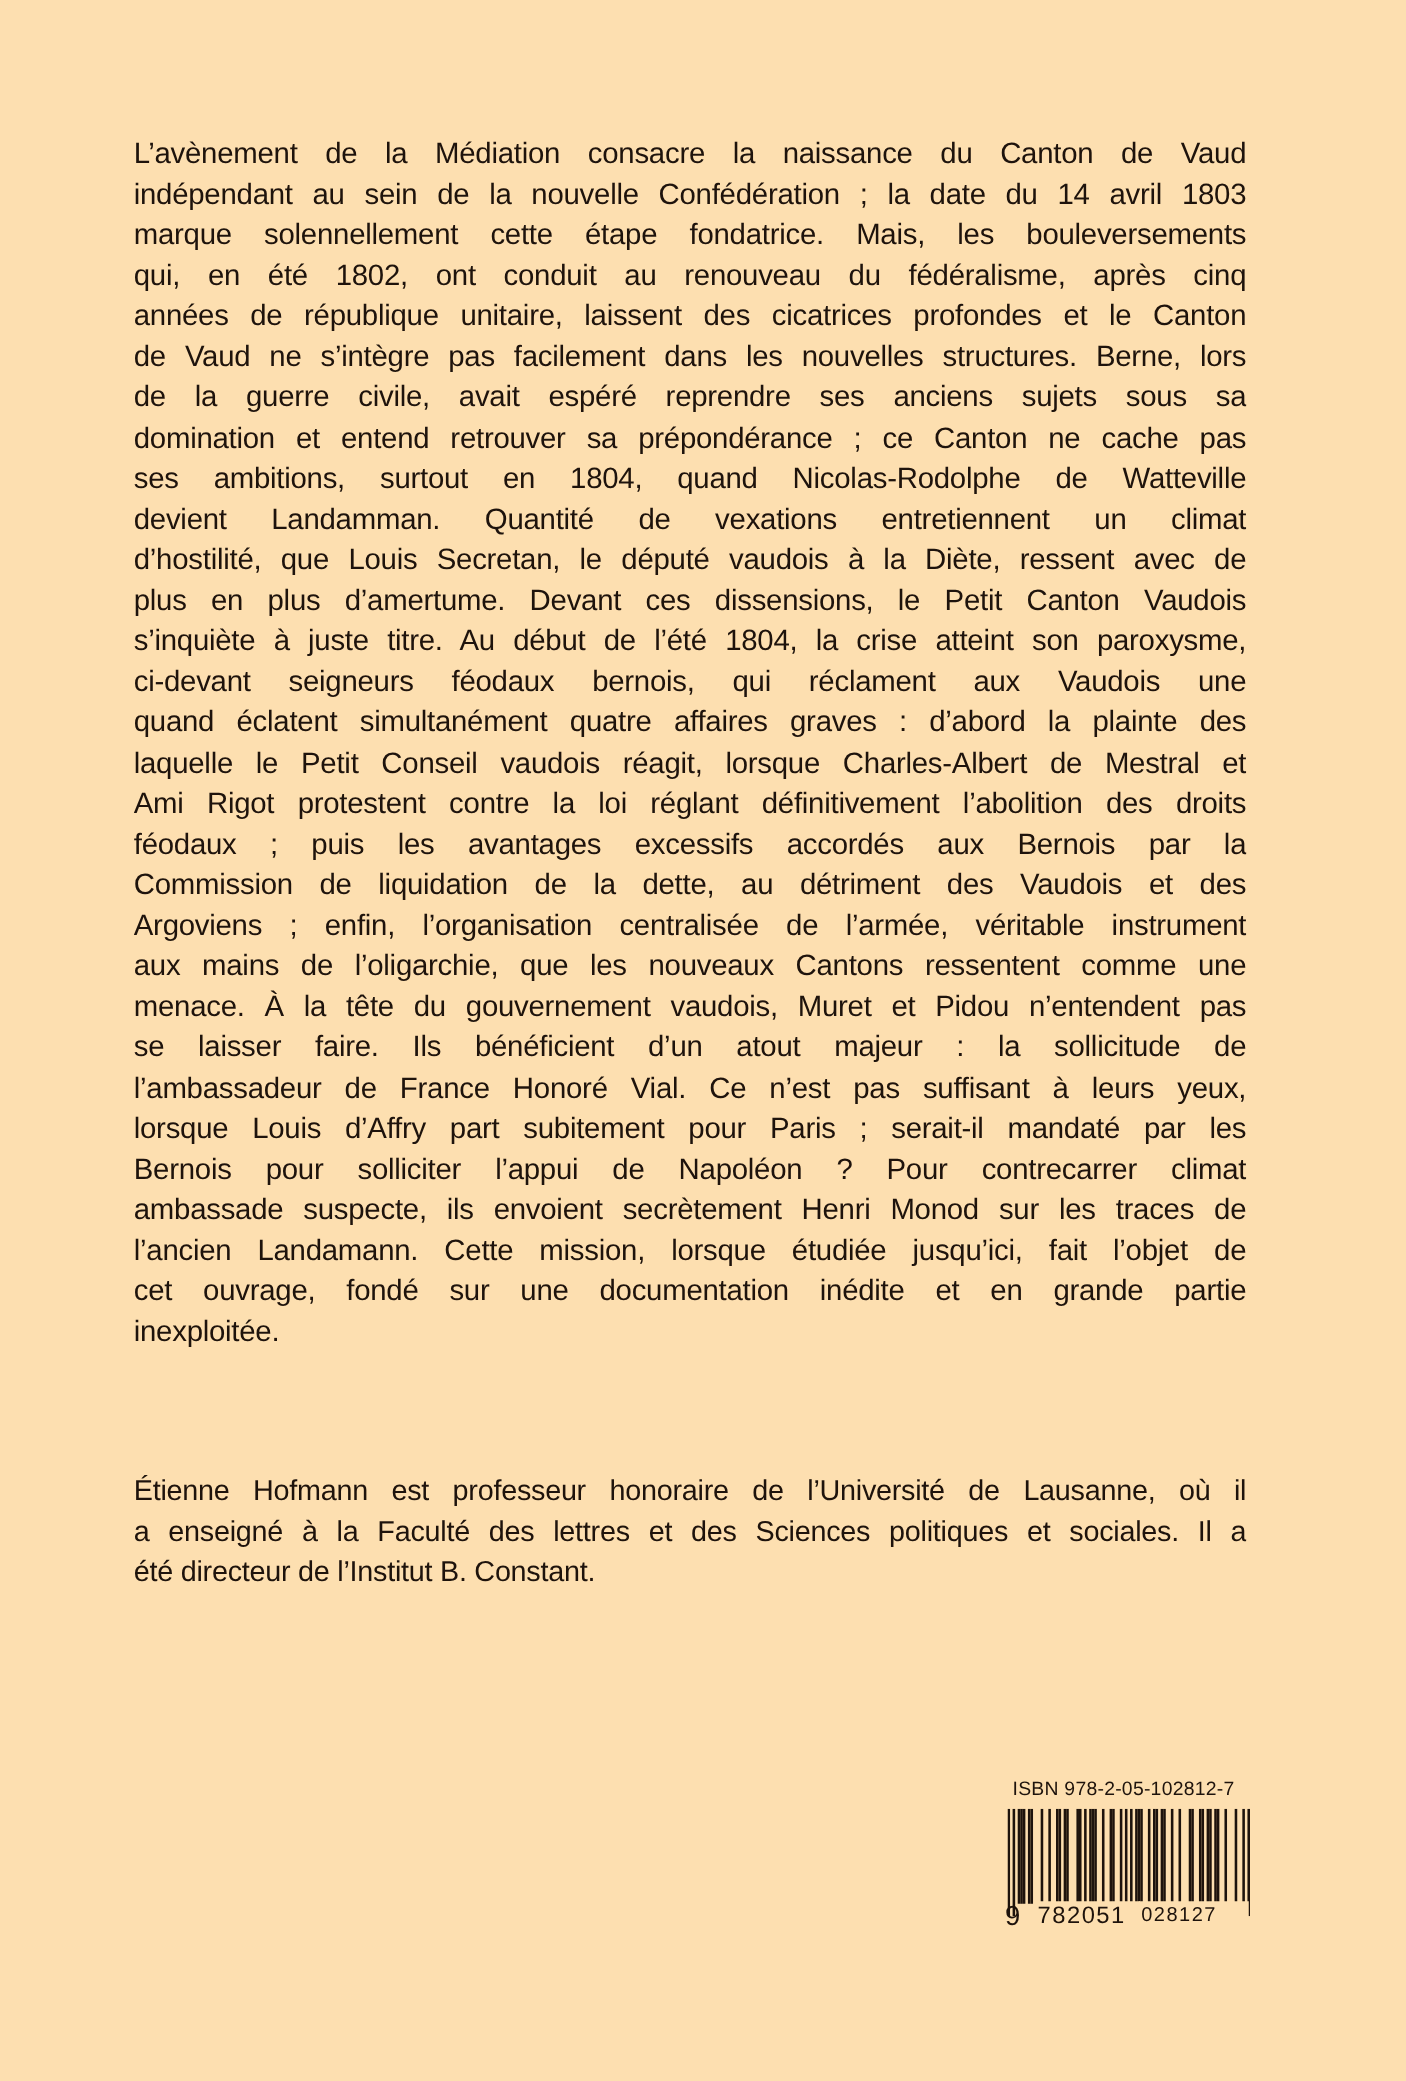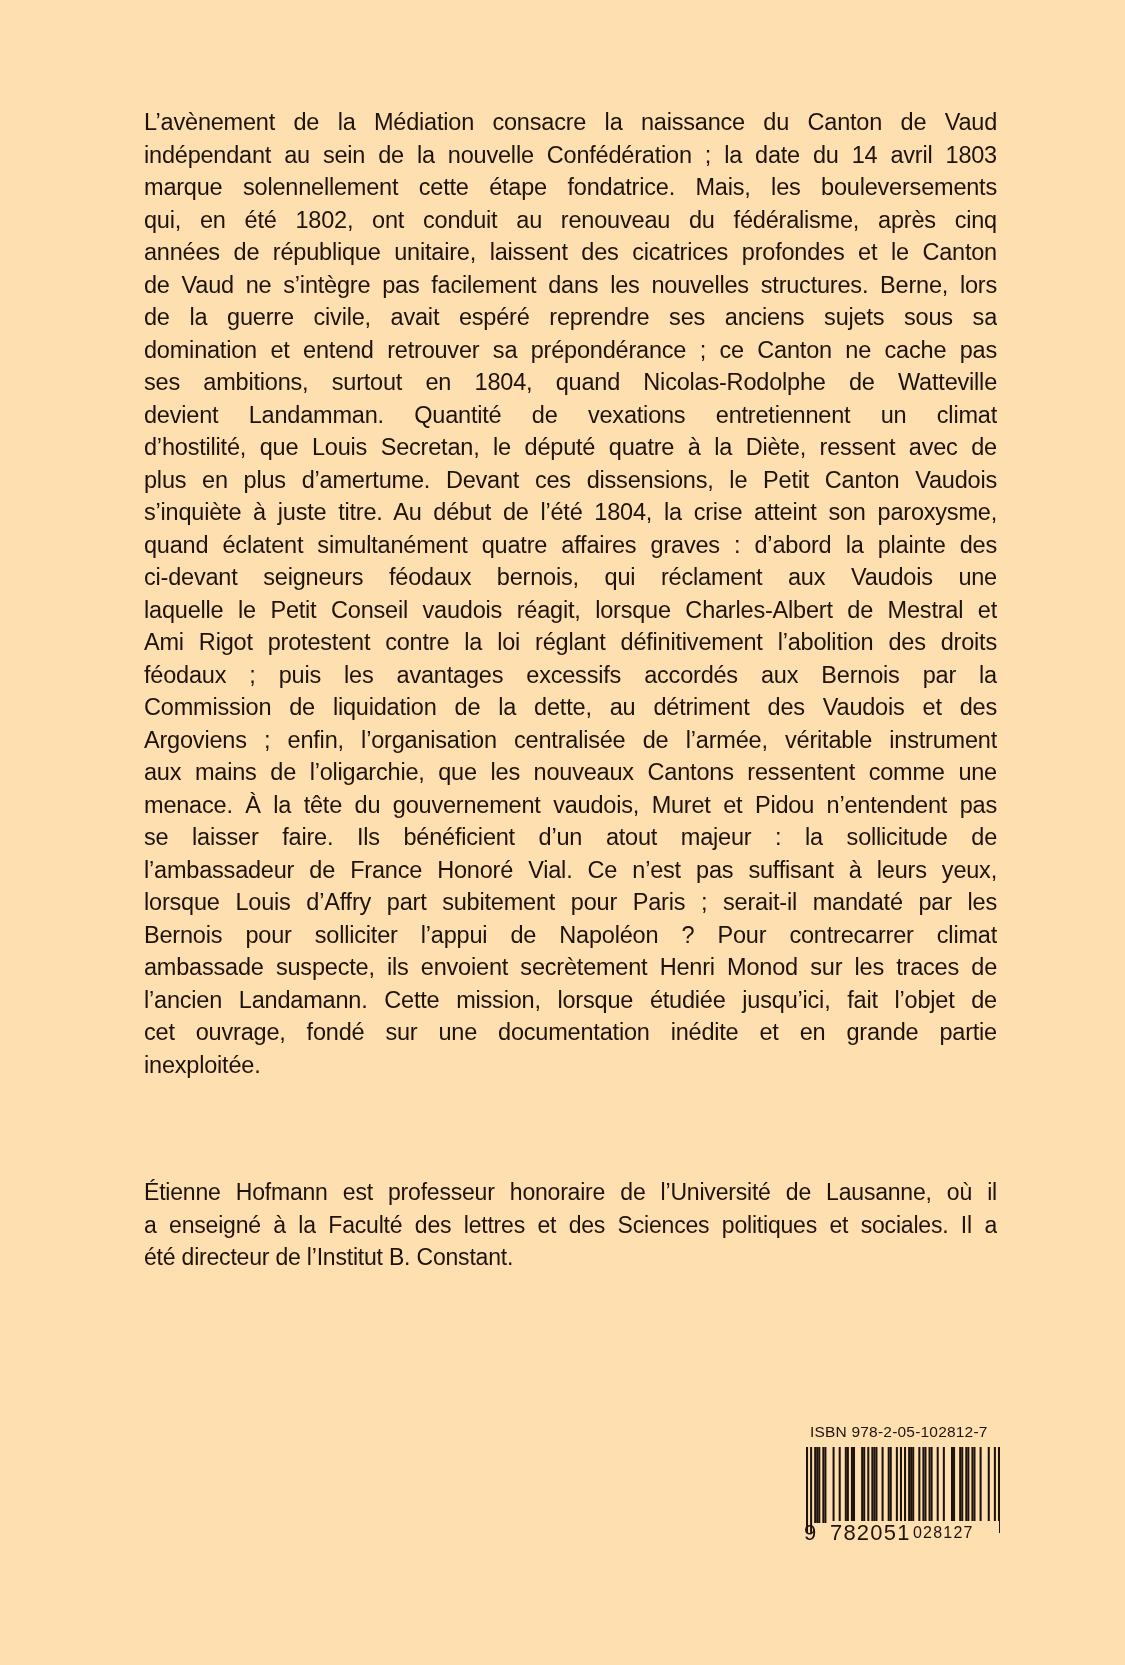--- a/index.html
+++ b/index.html
@@ -14,61 +14,60 @@
   .para { position:absolute; left:107px; width:890px; }
   .line {
     display:block;
     height:32.5px; line-height:32.5px;
     font-size:23.5px;
     letter-spacing:-0.2px;
     white-space:nowrap;
     text-align:justify;
     text-align-last:justify;
     overflow:hidden;
-    margin-left:37px;
   }
   .line.last { text-align-last:left; }
   #summary { top:106px; }
   #bio { top:1176px; }
   #bio .line { font-size:23px; }
   .barcode {
     position:absolute; left:806px; top:1423px; width:194px; height:125px;
   }
   .isbn-text {
     position:absolute; left:4px; top:0; width:190px;
     font-size:15.5px; line-height:18px; letter-spacing:0.2px;
     font-family:"Liberation Sans", sans-serif;
     white-space:nowrap;
   }
   .bars { position:absolute; left:0; top:24px; width:194px; height:86px; }
   .ean-first { position:absolute; left:-2px; top:98px; font-size:22px; line-height:24px; font-family:"Liberation Sans", sans-serif; }
-  .ean-left { position:absolute; left:22px; top:98px; width:80px; font-size:22px; line-height:24px; letter-spacing:1.2px; background:#fddfb0; padding:0 2px; font-family:"Liberation Sans", sans-serif; }
+  .ean-left { position:absolute; left:22px; top:98px; width:80px; font-size:19px; line-height:24px; letter-spacing:1.2px; background:#fddfb0; padding:0 2px; font-family:"Liberation Sans", sans-serif; }
   .ean-right { position:absolute; left:105px; top:98px; width:84px; font-size:16px; line-height:24px; letter-spacing:1.2px; background:#fddfb0; padding:0 2px; font-family:"Liberation Sans", sans-serif; }
 </style>
 </head>
 <body>
 
 <div class="page">
 
   <div class="para" id="summary">
       <span class="line">L’avènement de la Médiation consacre la naissance du Canton de Vaud</span>
       <span class="line">indépendant au sein de la nouvelle Confédération ; la date du 14 avril 1803</span>
       <span class="line">marque solennellement cette étape fondatrice. Mais, les bouleversements</span>
       <span class="line">qui, en été 1802, ont conduit au renouveau du fédéralisme, après cinq</span>
       <span class="line">années de république unitaire, laissent des cicatrices profondes et le Canton</span>
       <span class="line">de Vaud ne s’intègre pas facilement dans les nouvelles structures. Berne, lors</span>
       <span class="line">de la guerre civile, avait espéré reprendre ses anciens sujets sous sa</span>
       <span class="line">domination et entend retrouver sa prépondérance ; ce Canton ne cache pas</span>
       <span class="line">ses ambitions, surtout en 1804, quand Nicolas-Rodolphe de Watteville</span>
       <span class="line">devient Landamman. Quantité de vexations entretiennent un climat</span>
-      <span class="line">d’hostilité, que Louis Secretan, le député quatre à la Diète, ressent avec de</span>
+      <span class="line">d’hostilité, que Louis Secretan, le député vaudois à la Diète, ressent avec de</span>
       <span class="line">plus en plus d’amertume. Devant ces dissensions, le Petit Canton Vaudois</span>
       <span class="line">s’inquiète à juste titre. Au début de l’été 1804, la crise atteint son paroxysme,</span>
+      <span class="line">ci-devant seigneurs féodaux bernois, qui réclament aux Vaudois une</span>
       <span class="line">quand éclatent simultanément quatre affaires graves : d’abord la plainte des</span>
-      <span class="line">ci-devant seigneurs féodaux bernois, qui réclament aux Vaudois une</span>
       <span class="line">laquelle le Petit Conseil vaudois réagit, lorsque Charles-Albert de Mestral et</span>
       <span class="line">Ami Rigot protestent contre la loi réglant définitivement l’abolition des droits</span>
       <span class="line">féodaux ; puis les avantages excessifs accordés aux Bernois par la</span>
       <span class="line">Commission de liquidation de la dette, au détriment des Vaudois et des</span>
       <span class="line">Argoviens ; enfin, l’organisation centralisée de l’armée, véritable instrument</span>
       <span class="line">aux mains de l’oligarchie, que les nouveaux Cantons ressentent comme une</span>
       <span class="line">menace. À la tête du gouvernement vaudois, Muret et Pidou n’entendent pas</span>
       <span class="line">se laisser faire. Ils bénéficient d’un atout majeur : la sollicitude de</span>
       <span class="line">l’ambassadeur de France Honoré Vial. Ce n’est pas suffisant à leurs yeux,</span>
       <span class="line">lorsque Louis d’Affry part subitement pour Paris ; serait-il mandaté par les</span>

